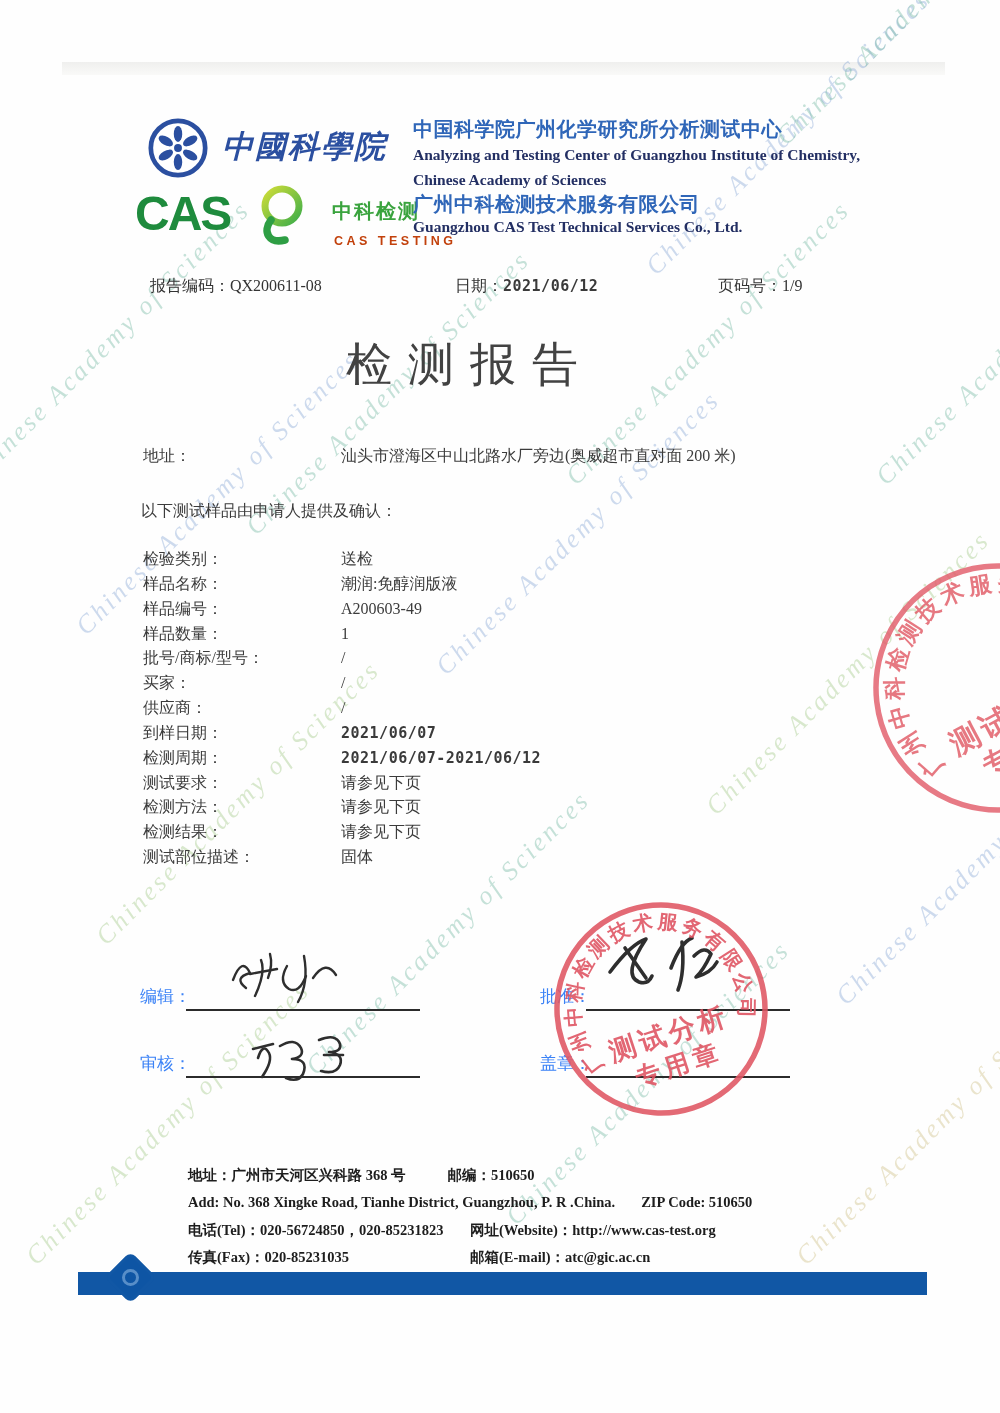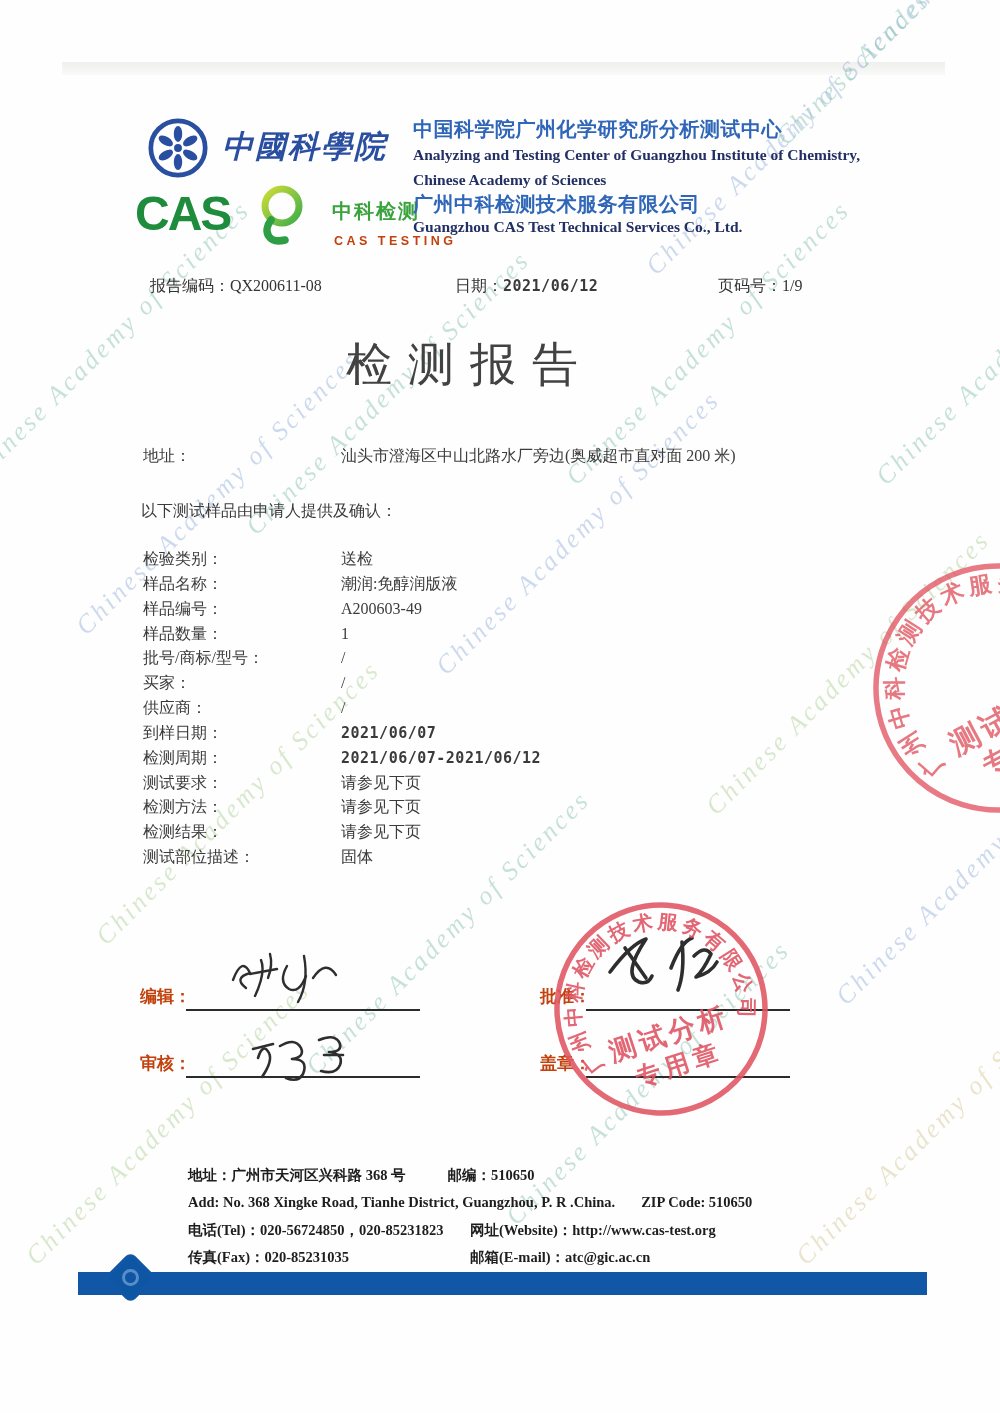--- a/index.html
+++ b/index.html
@@ -41,21 +41,21 @@
   .title{position:absolute;left:0;top:334px;width:940px;text-align:center;
     font-size:46px;color:#424242;letter-spacing:16px;font-family:"Liberation Serif",serif;}
   
   .rows{position:absolute;left:143px;width:700px;}
   .row{display:flex;align-items:baseline;font-size:16px;color:#3b3b3b;}
   .row .lbl{min-width:198px;}
   .client .row{height:26.5px;}
   .samples .row{height:24.85px;}
   .intro{position:absolute;left:141px;top:501px;font-size:16px;color:#3b3b3b;}
   
-  .sig-label{position:absolute;font-size:17px;font-weight:bold;color:#c2410c;}
+  .sig-label{position:absolute;font-size:17px;font-weight:normal;color:#3b82f6;}
   .sig-line{position:absolute;height:2px;background:#2b2b2b;}
   .sig-svg{position:absolute;}
   .sig-svg path{fill:none;stroke:#2e2e2e;stroke-linecap:round;stroke-linejoin:round;}
   
   .stamp-main{position:absolute;left:548px;top:896px;width:226px;height:226px;
     transform:rotate(-18deg);opacity:.88;}
   .stamp-side{position:absolute;left:866px;top:556px;width:264px;height:264px;
     transform:rotate(-28deg);opacity:.80;}
   
   .foot{position:absolute;left:140px;font-weight:bold;font-size:14.5px;color:#1d1d1d;

